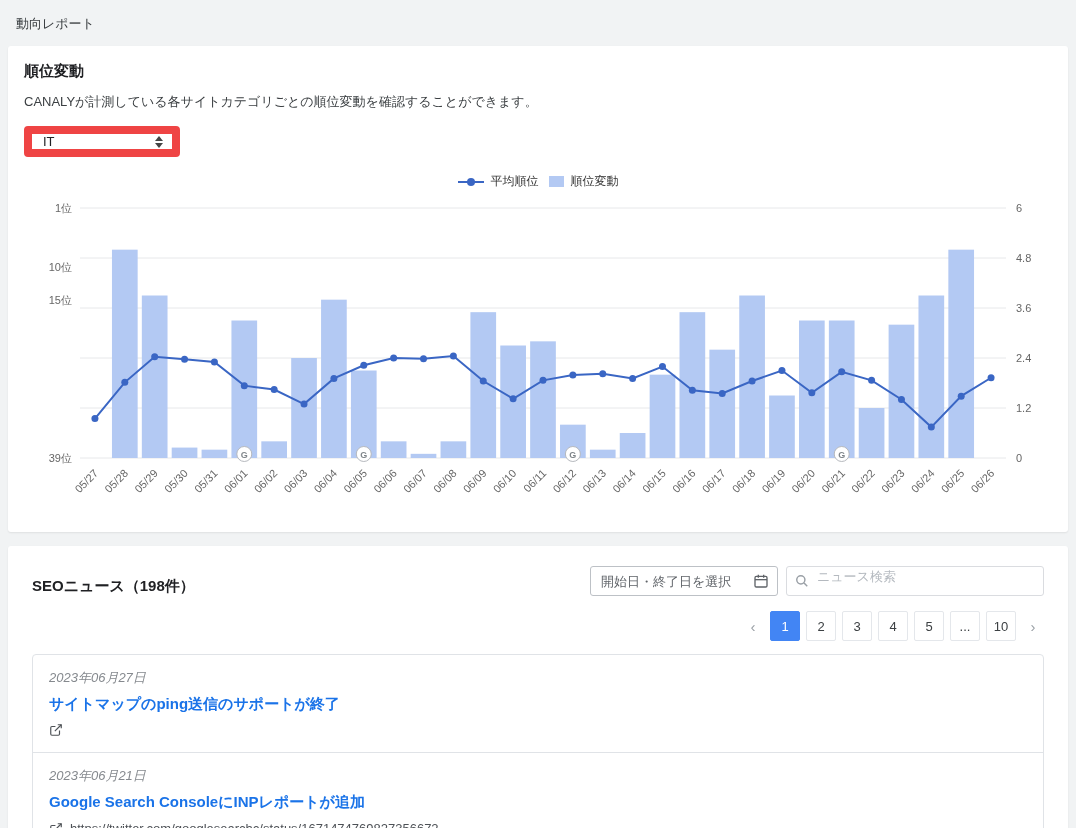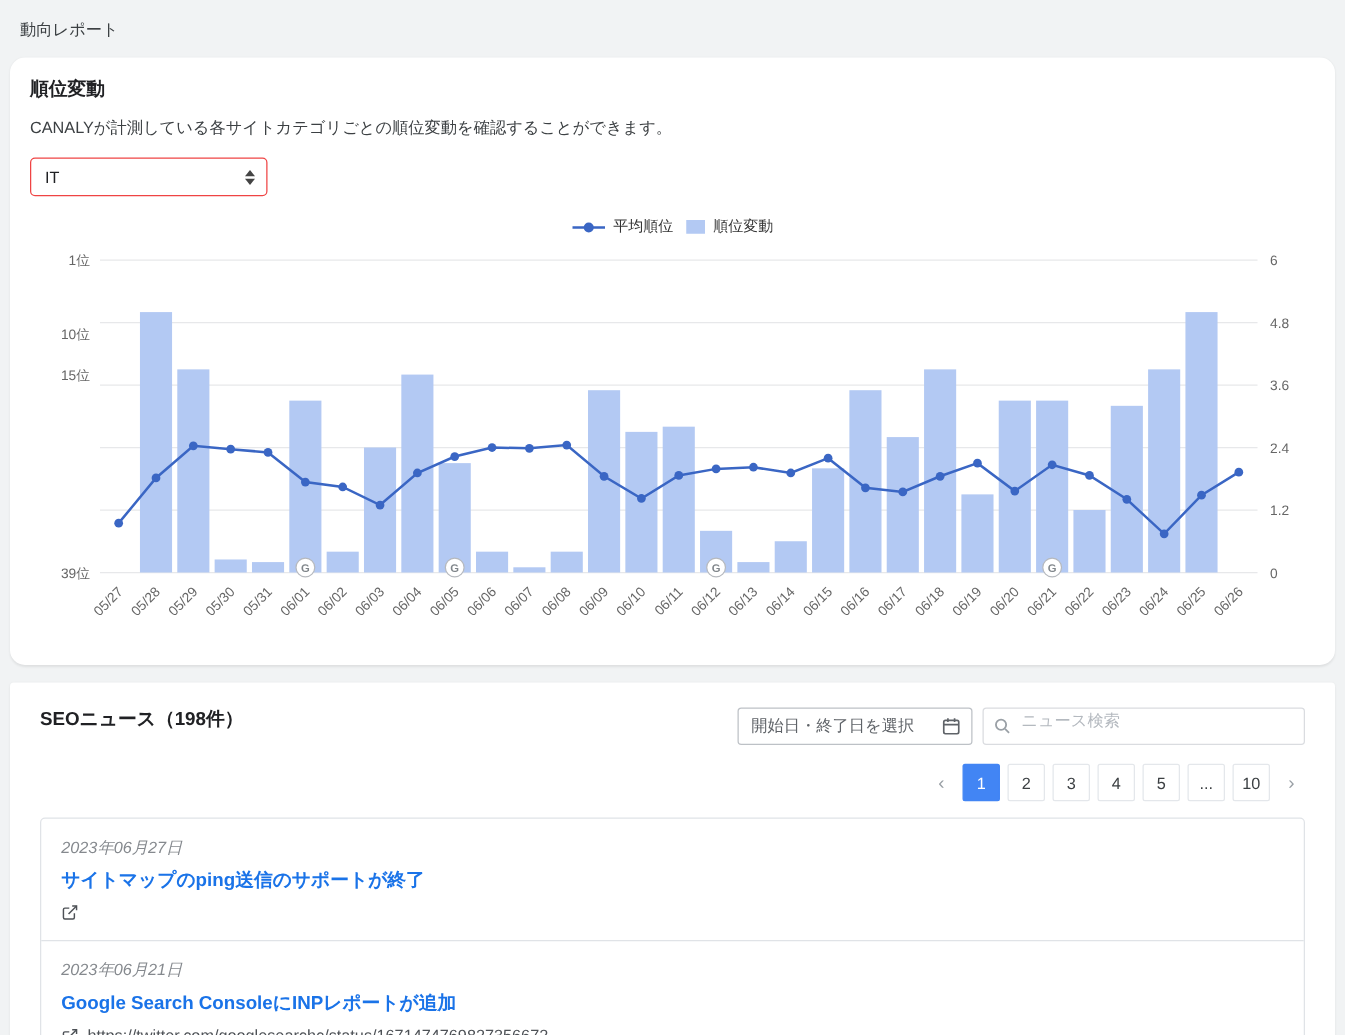--- a/index.html
+++ b/index.html
@@ -9,54 +9,54 @@
     font-family: "Liberation Sans", "DejaVu Sans", sans-serif;
     color: #202124;
   }
   .page-header { padding: 15px 16px 13px; font-size: 13px; color: #3c4043; }
   .card {
     background: #fff;
     margin: 0 8px;
     border-radius: 3px;
     box-shadow: 0 1px 2px rgba(0,0,0,0.08);
   }
-  .card1 { padding: 16px 16px 6px; border-radius: 12px; }
+  .card1 { padding: 16px 16px 6px; }
   .card2 { margin-top: 14px; padding: 20px 24px; min-height: 420px; }
   .section-title { font-size: 15px; font-weight: bold; color: #202124; }
   .card1 .section-title { margin-bottom: 12px; }
   .section-desc { font-size: 13px; color: #3c4043; margin-bottom: 15px; }
 
   .select-box {
-    width: 190px; height: 31px;
-    border: 1px solid #ef4444; border-radius: 4px;
+    width: 156px; height: 31px;
+    border: 8px solid #ef4444; border-radius: 4px;
     background: #fff;
     display: flex; align-items: center; justify-content: space-between;
     padding: 0 9px 0 11px;
     font-size: 13px; color: #202124;
     cursor: pointer;
   }
   .arrows { display: flex; flex-direction: column; gap: 2px; }
   .tri-up { width: 0; height: 0; border-left: 4px solid transparent; border-right: 4px solid transparent; border-bottom: 5px solid #444; }
   .tri-down { width: 0; height: 0; border-left: 4px solid transparent; border-right: 4px solid transparent; border-top: 5px solid #444; }
 
   .legend { display: flex; justify-content: center; align-items: center; gap: 10px; margin: 16px 0 4px; }
   .legend-item { display: flex; align-items: center; gap: 7px; font-size: 12px; color: #333; cursor: pointer; }
   .legend-line { width: 26px; height: 2px; background: #3a66c4; position: relative; display: inline-block; }
   .legend-line::after { content: ''; position: absolute; left: 50%; top: 50%; transform: translate(-50%,-50%); width: 8px; height: 8px; border-radius: 50%; background: #3a66c4; }
   .legend-swatch { width: 15px; height: 11px; background: #b3c9f3; display: inline-block; }
   #chart-svg { display: block; }
 
-  .news-header { display: flex; align-items: flex-start; }
+  .news-header { display: flex; align-items: flex-end; }
   .news-header .section-title { flex: 1; }
   .field { position: relative; }
   .date-field { width: 188px; margin-right: 8px; }
   .date-field input {
     width: 100%; height: 30px; border: 1px solid #bdc1c6; border-radius: 3px;
     font-size: 13px; color: #5f6368; padding: 0 32px 0 10px; outline: none;
-    font-family: Liberation Serif, serif; background: #fff;
+    font-family: Liberation Sans, sans-serif; background: #fff;
   }
   .date-field input::placeholder { color: #5f6368; opacity: 1; }
   .date-field svg { position: absolute; right: 9px; top: 7px; }
   .search-field { width: 258px; }
   .search-field input {
     width: 100%; height: 30px; border: 1px solid #dadce0; border-radius: 3px;
     font-size: 13px; color: #3c4043; padding: 0 10px 10px 30px; outline: none;
     font-family: inherit; background: #fff;
   }
   .search-field input::placeholder { color: #b4b9bf; opacity: 1; }

